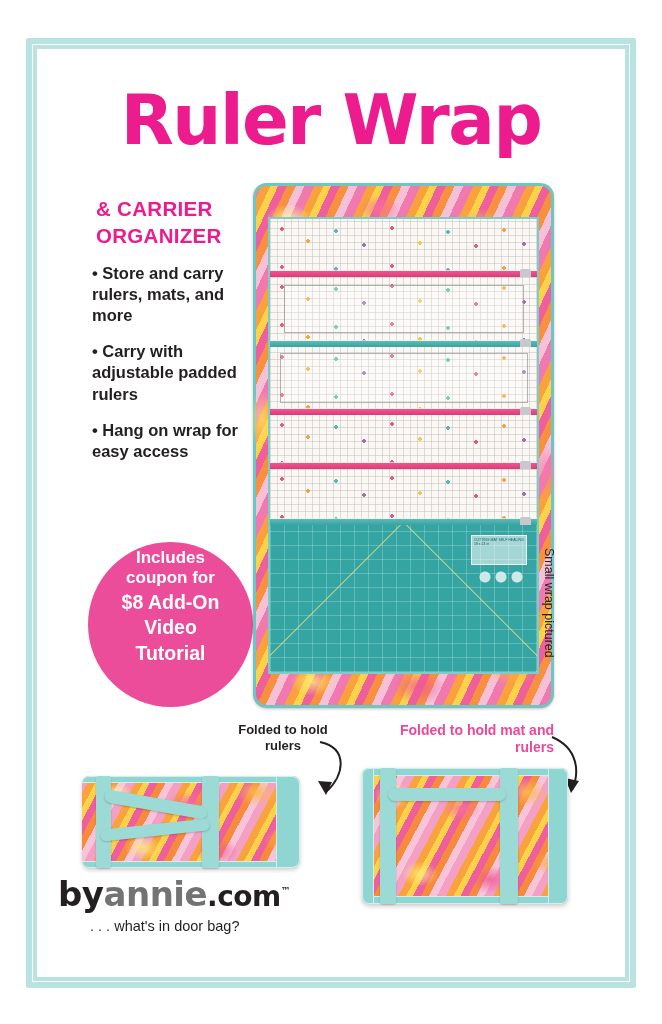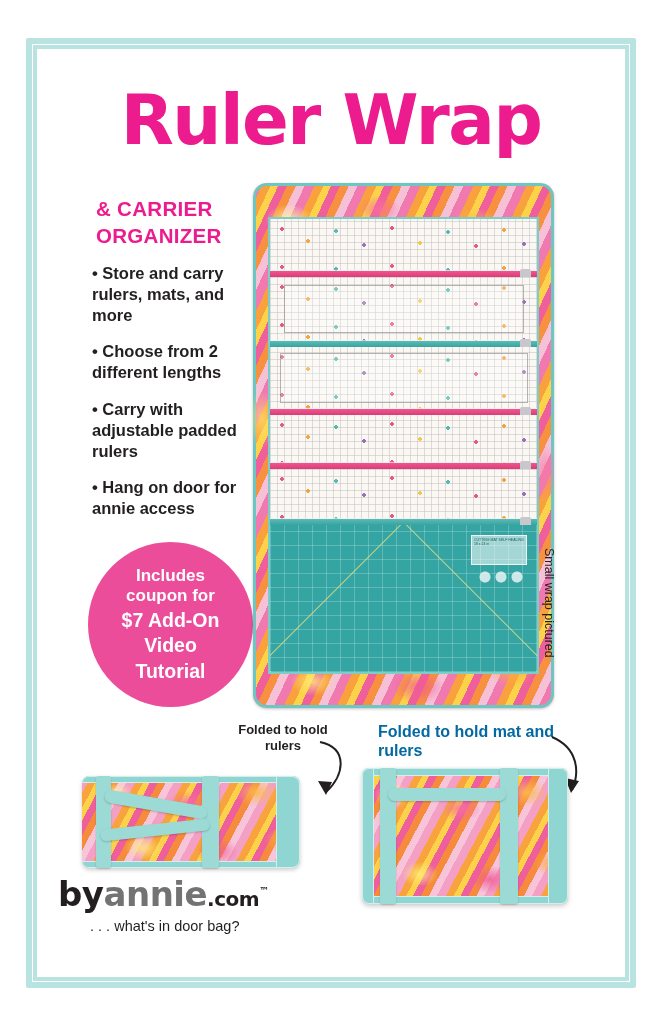--- a/index.html
+++ b/index.html
@@ -104,21 +104,21 @@
   .coupon {
     position: absolute;
     left: 88px; top: 542px;
     width: 165px; height: 165px;
     border-radius: 50%;
     background: #ec4d9b;
     color: #ffffff;
     display: flex;
     flex-direction: column;
     align-items: center;
-    justify-content: center;
+    justify-content: flex-start;
     text-align: center;
     font-weight: bold;
     line-height: 1.2;
     box-sizing: border-box;
     padding: 6px;
   }
   .coupon .l1 { font-size: 17px; }
   .coupon .l2 { font-size: 19.5px; margin-top: 2px; }
 
   
@@ -271,24 +271,24 @@
     text-align: center;
     font-size: 13px;
     font-weight: bold;
     color: #231f20;
     line-height: 1.2;
   }
   .cap-right {
     position: absolute;
     left: 378px; top: 722px;
     width: 176px;
-    text-align: left;
-    font-size: 16px;
-    font-weight: bold;
-    color: #0369a1;
+    text-align: right;
+    font-size: 14px;
+    font-weight: bold;
+    color: #ec4899;
     line-height: 1.2;
   }
   .arrow-svg { position: absolute; left: 0; top: 0; width: 662px; height: 1024px; pointer-events: none; }
 
   
   .fold-left {
     position: absolute;
     left: 76px; top: 762px;
     width: 230px; height: 112px;
   }
@@ -341,21 +341,21 @@
   .logo .line1 {
     font-size: 34px;
     font-weight: bold;
     color: #231f20;
     font-family: "DejaVu Sans", sans-serif;
     letter-spacing: -0.5px;
     white-space: nowrap;
   }
   .logo .by { color: #231f20; }
   .logo .annie { color: #737373; text-align: center; }
-  .logo .dotcom { color: #231f20; font-size: 20px; }
+  .logo .dotcom { color: #231f20; font-size: 28px; }
   .logo .tm { font-size: 10px; vertical-align: super; color: #231f20; }
   .logo .tag {
     font-size: 14.5px;
     color: #231f20;
     margin-top: 4px;
     margin-left: 32px;
     font-style: normal;
     white-space: nowrap;
   }
 </style>
@@ -372,30 +372,29 @@
   <div class="title">Ruler Wrap</div>
 
   <div class="subtitle">
     <div>&amp; CARRIER</div>
     <div>ORGANIZER</div>
   </div>
 
   <div class="bullets">
     <ul>
       <li>• Store and carry rulers, mats, and more</li>
-      <li>• Choose from 2 different lengths</li>
       <li>• Carry with adjustable padded rulers</li>
-      <li>• Hang on door for annie access</li>
+      <li>• Hang on wrap for easy access</li>
     </ul>
   </div>
 
   <div class="coupon">
     <div class="l1">Includes</div>
     <div class="l1">coupon for</div>
-    <div class="l2">$7 Add-On</div>
+    <div class="l2">$8 Add-On</div>
     <div class="l2">Video</div>
     <div class="l2">Tutorial</div>
   </div>
 
   <div class="main-photo">
     <div class="wrap-outer">
       <div class="bloom"></div>
 
       <div class="wrap-inner">
 

